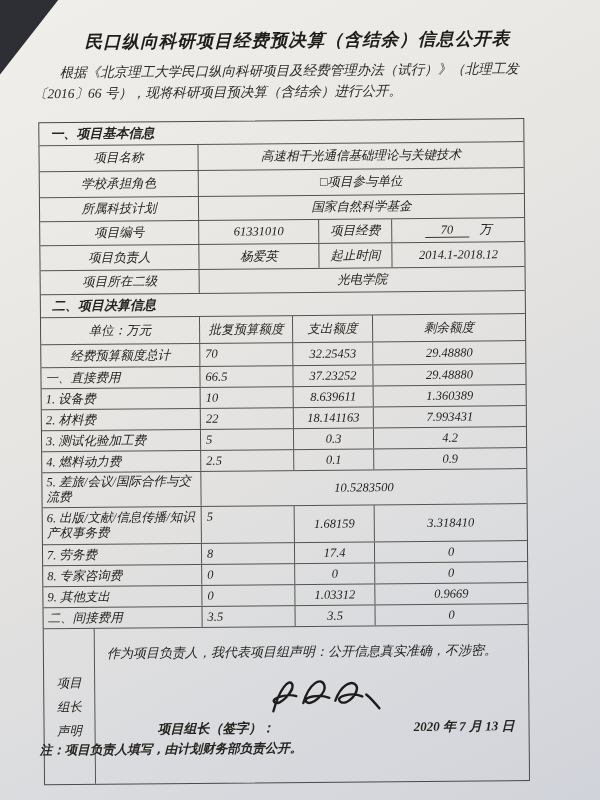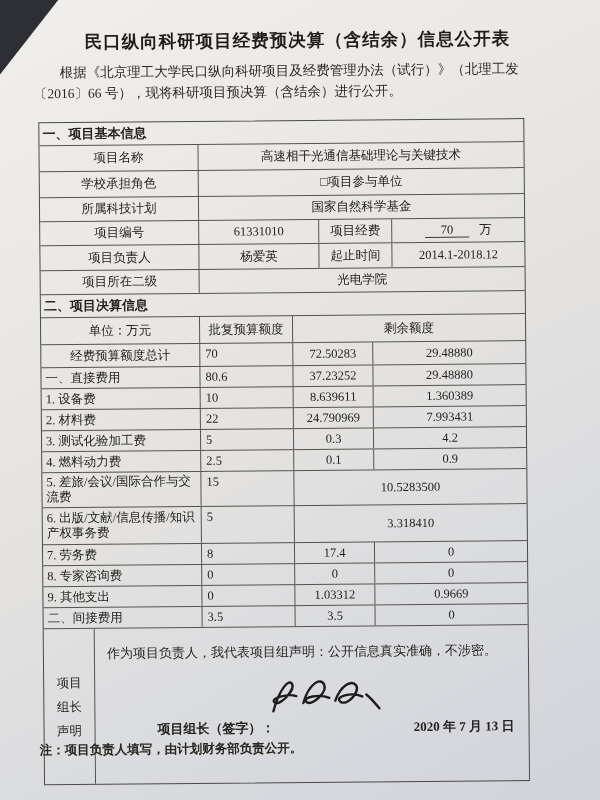--- a/index.html
+++ b/index.html
@@ -5,20 +5,21 @@
   html,body{margin:0;padding:0;}
   body{
     width:600px;height:800px;overflow:hidden;position:relative;
     background:#c9cbd0;
     font-family:"Liberation Serif","DejaVu Serif",serif;
     color:#25241f;
   }
   .photo{
     position:absolute;inset:0;
     background:linear-gradient(152deg,#f1efeb 0%,#eae8e4 30%,#e2e1e0 55%,#d8dade 78%,#d1d3da 100%);
+    font-style:italic;
   }
   .corner-shadow{
     position:absolute;top:-10px;left:-12px;width:78px;height:100px;
     background:#2e2f34;
     clip-path:polygon(0 0,100% 0,0 100%);
     filter:blur(3px);
   }
   .doc{position:absolute;inset:0;transform:rotate(-0.5deg);transform-origin:50% 40%;}
 
   .title{
@@ -29,21 +30,21 @@
   .intro .l1{padding-left:26px;}
 
   .bigtable{
     position:absolute;left:40px;top:120px;width:484px;
     border:1.5px solid #4a4a47;background:transparent;
   }
   .row{display:flex;border-top:1px solid #55544f;align-items:stretch;}
   .row:first-child{border-top:none;}
   .cell{display:flex;align-items:center;justify-content:center;font-size:12.5px;color:#23221e;padding:1px 3px;box-sizing:border-box;}
   .bl{border-left:1px solid #55544f;}
-  .sec-header{font-weight:700;font-size:13px;padding:2px 3px;display:flex;align-items:center;}
+  .sec-header{font-weight:700;font-size:13px;padding:2px 11px;display:flex;align-items:center;}
   .cl{width:158px;}
   .cv{flex:1;}
   .cv1{width:120px;}
   .cl2{width:73px;}
   .cv2{flex:1;}
   .underline-num{border-bottom:1px solid #3b3a36;padding:0 16px;line-height:14px;}
   .unit{margin-left:10px;}
 
   
   .bhrow{display:flex;border-top:1px solid #55544f;}
@@ -128,68 +129,69 @@
         <div class="cell cv bl">光电学院</div>
       </div>
 
       <div class="row" style="min-height:20px">
         <div class="sec-header">二、项目决算信息</div>
       </div>
 
       <div class="bhrow">
         <div class="bhcell w-label">单位：万元</div>
         <div class="bhcell w-approved bl">批复预算额度</div>
+        <div class="bhcell w-spent bl">支出额度</div>
         <div class="bhcell w-remaining bl">剩余额度</div>
       </div>
 
       <div>
           <div class="brow" style="min-height: 22px;">
             <div class="bcell c-label c-center">经费预算额度总计</div>
             <div class="bcell c-approved">70</div>
-            <div class="bcell c-spent">72.50283</div>
+            <div class="bcell c-spent">32.25453</div>
             <div class="bcell c-remaining">29.48880</div>
           </div>
           <div class="brow" style="min-height: 20px;">
             <div class="bcell c-label">一、直接费用</div>
-            <div class="bcell c-approved">80.6</div>
+            <div class="bcell c-approved">66.5</div>
             <div class="bcell c-spent">37.23252</div>
             <div class="bcell c-remaining">29.48880</div>
           </div>
           <div class="brow" style="min-height: 20px;">
             <div class="bcell c-label">1. 设备费</div>
             <div class="bcell c-approved">10</div>
             <div class="bcell c-spent">8.639611</div>
             <div class="bcell c-remaining">1.360389</div>
           </div>
           <div class="brow" style="min-height: 20px;">
             <div class="bcell c-label">2. 材料费</div>
             <div class="bcell c-approved">22</div>
-            <div class="bcell c-spent">24.790969</div>
+            <div class="bcell c-spent">18.141163</div>
             <div class="bcell c-remaining">7.993431</div>
           </div>
           <div class="brow" style="min-height: 20px;">
             <div class="bcell c-label">3. 测试化验加工费</div>
             <div class="bcell c-approved">5</div>
             <div class="bcell c-spent">0.3</div>
             <div class="bcell c-remaining">4.2</div>
           </div>
           <div class="brow" style="min-height: 20px;">
             <div class="bcell c-label">4. 燃料动力费</div>
             <div class="bcell c-approved">2.5</div>
             <div class="bcell c-spent">0.1</div>
             <div class="bcell c-remaining">0.9</div>
           </div>
           <div class="brow" style="min-height: 32px;">
             <div class="bcell c-label">5. 差旅/会议/国际合作与交流费</div>
-            <div class="bcell c-approved">15</div>
             <div class="bcell c-remaining">10.5283500</div>
           </div>
           <div class="brow" style="min-height: 36px;">
             <div class="bcell c-label">6. 出版/文献/信息传播/知识产权事务费</div>
             <div class="bcell c-approved">5</div>
+            <div class="bcell c-spent">1.68159</div>
             <div class="bcell c-remaining">3.318410</div>
           </div>
           <div class="brow" style="min-height: 20px;">
             <div class="bcell c-label">7. 劳务费</div>
             <div class="bcell c-approved">8</div>
             <div class="bcell c-spent">17.4</div>
             <div class="bcell c-remaining">0</div>
           </div>
           <div class="brow" style="min-height: 20px;">
             <div class="bcell c-label">8. 专家咨询费</div>

